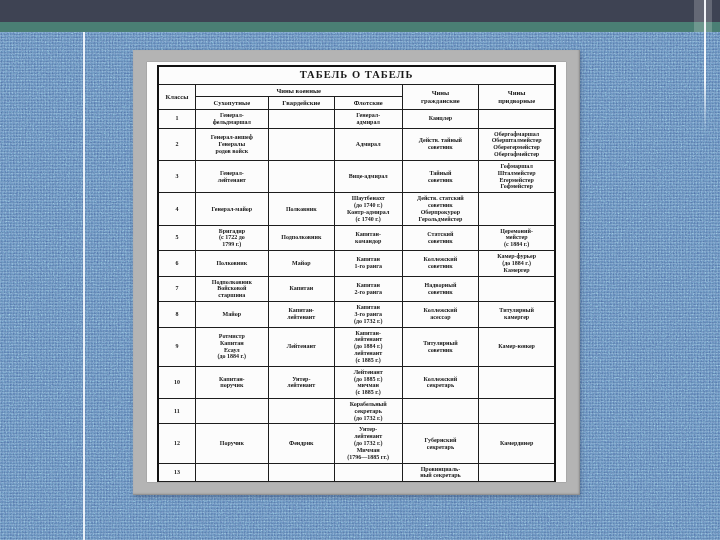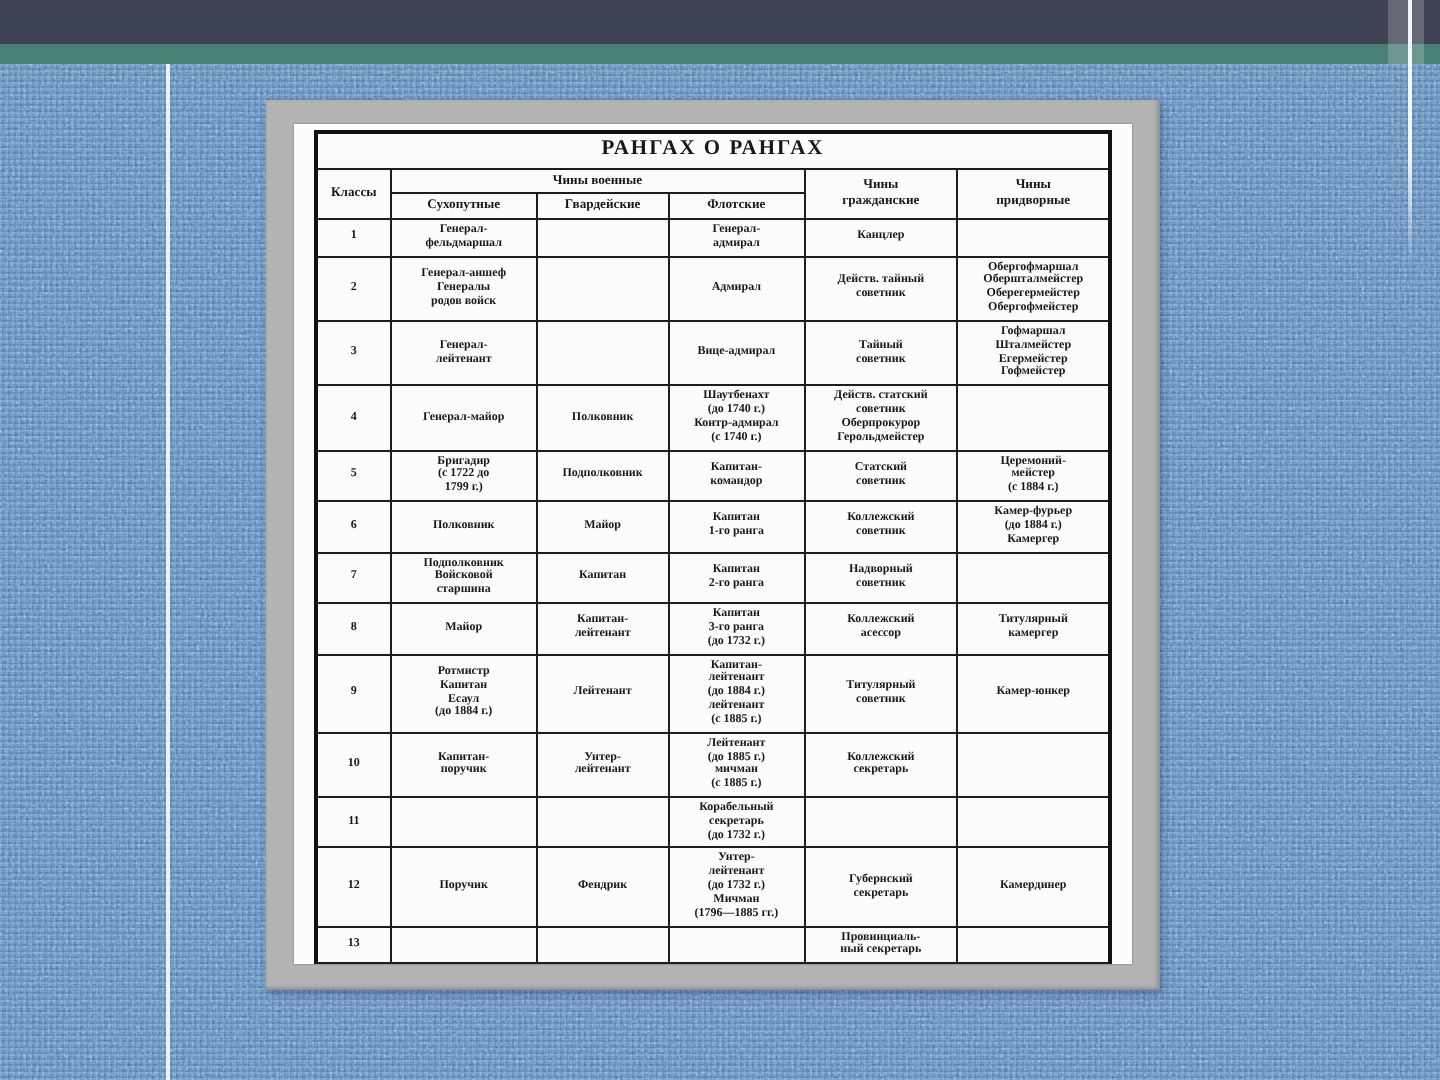--- a/index.html
+++ b/index.html
@@ -105,21 +105,21 @@
         <colgroup>
           <col style="width:9.4%">
           <col style="width:18.4%">
           <col style="width:16.6%">
           <col style="width:17.1%">
           <col style="width:19.3%">
           <col style="width:19.2%">
         </colgroup>
         <thead>
           <tr>
-            <th class="title" colspan="6">РАНГАХ О РАНГАХ</th>
+            <th class="title" colspan="6">ТАБЕЛЬ О ТАБЕЛЬ</th>
           </tr>
           <tr>
             <th rowspan="2">Классы</th>
             <th colspan="3">Чины военные</th>
             <th rowspan="2">Чины
 гражданские</th>
             <th rowspan="2">Чины
 придворные</th>
           </tr>
           <tr>

